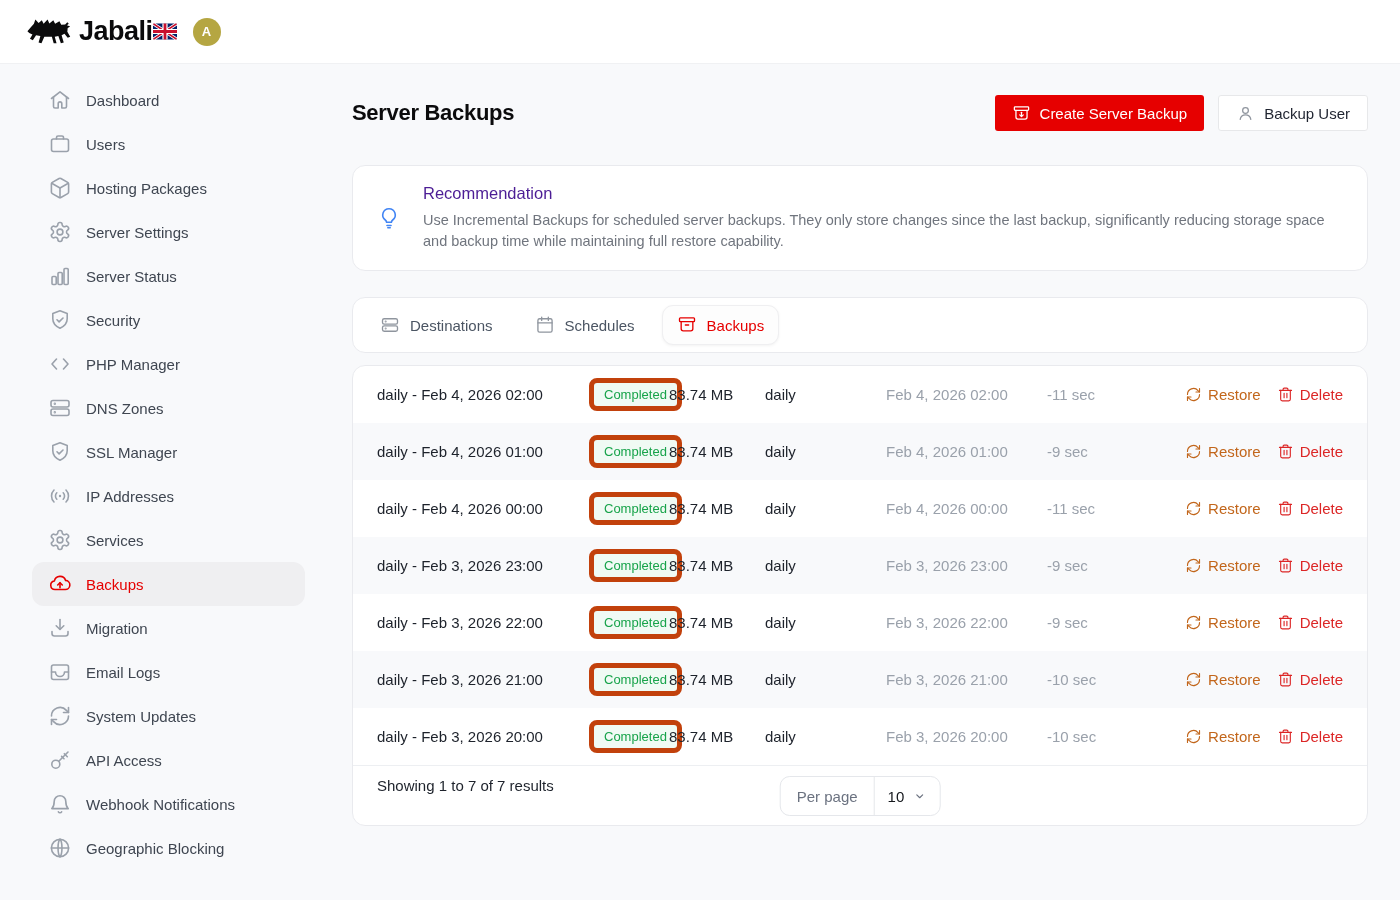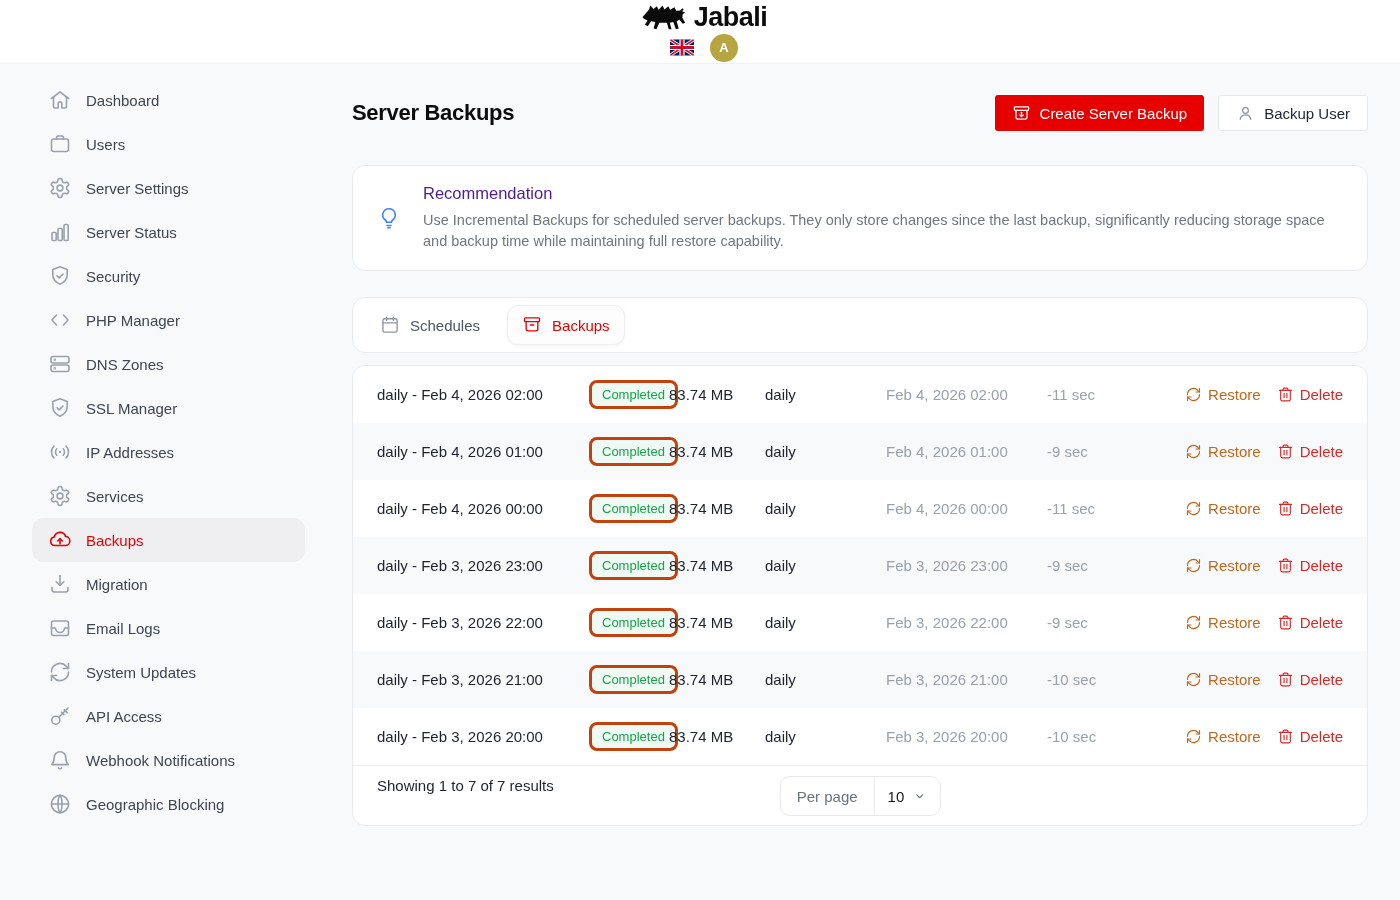--- a/index.html
+++ b/index.html
@@ -9,22 +9,22 @@
   
   .ic { width:24px; height:24px; display:block; flex:none; }
   .ic20 { width:20px; height:20px; }
   .ic19 { width:19px; height:19px; }
   .ic18 { width:18px; height:18px; }
   .ic17 { width:17px; height:17px; }
   .ic14 { width:14px; height:14px; }
 
   
   .topbar { position:fixed; top:0; left:0; width:1400px; height:64px; background:#fff;
-    border-bottom:1px solid #f0f1f3; display:flex; align-items:center; justify-content:center;
-    padding:0 18px 0 26px; z-index:20;flex-direction:column; }
+    border-bottom:1px solid #f0f1f3; display:flex; align-items:center; justify-content:flex-start;
+    padding:0 18px 0 26px; z-index:20; }
   .brand { display:flex; align-items:center; gap:7px; color:#0b0b0c; }
   .brand-name { font-size:27px; font-weight:800; letter-spacing:-0.5px; }
   .top-right { display:flex; align-items:center; gap:16px; }
   .flag-wrap { width:24px; height:17px; border-radius:2px; overflow:hidden; display:block; }
   .avatar { width:28px; height:28px; border-radius:50%; background:#b5a642; color:#fff;
     font-size:13px; font-weight:700; display:flex; align-items:center; justify-content:center; cursor:pointer; }
 
   
   .sidebar { position:fixed; top:64px; left:16px; width:305px; bottom:0; background:#f8f9fb; padding:14px 16px; }
   .side-item { display:flex; align-items:center; gap:14px; height:44px; padding:0 16px;
@@ -69,21 +69,21 @@
   .search-box input::placeholder { color:#9aa1ab; }
 
   .t-head, .t-row { display:grid; grid-template-columns:212px 80px 96px 121px 161px 98px 1fr;
     align-items:center; padding:0 24px; }
   .t-head { height:45px; border-top:1px solid #edeff2; border-bottom:1px solid #edeff2;
     font-weight:700; font-size:15px; color:#14171c; }
   .t-row { height:57px; font-size:15px; color:#1d222b; }
   .t-rows .t-row:nth-child(even) { background:#f8f9fb; }
   .cell.muted { color:#9aa1ab; }
   .badge { display:inline-flex; padding:4px 10px; font-size:13px; border-radius:8px;
-    background:#f0faf4; border:3px solid #c2410c; color:#17a34a; width:fit-content; }
+    background:#f0faf4; border:5px solid #c2410c; color:#17a34a; width:fit-content; }
   .cell.actions { display:flex; justify-content:flex-end; gap:16px; align-items:center; }
   .link { display:flex; gap:6px; cursor:pointer; text-decoration:none; font-size:15px; }
   .link.restore { color:#c2661b; }
   .link.delete { color:#dc2626; }
 
   .t-foot { border-top:1px solid #edeff2; padding:10px 24px 30px; position:relative;
     display:flex; align-items:center; min-height:60px; }
   .summary { font-size:15px; color:#1d222b; }
   .per-page { position:absolute; left:50%; transform:translateX(-50%); top:10px; height:40px;
     display:flex; align-items:center; border:1px solid #e5e7eb; border-radius:10px; background:#fff; cursor:pointer; }
@@ -303,20 +303,26 @@
     <svg class="ic">
         <use href="#i-home"></use>
       </svg>
     <span>Dashboard</span>
     </div>
   <div class="side-item">
     <svg class="ic">
         <use href="#i-briefcase"></use>
       </svg>
     <span>Users</span>
+    </div>
+  <div class="side-item">
+    <svg class="ic">
+        <use href="#i-cube"></use>
+      </svg>
+    <span>Hosting Packages</span>
     </div>
   <div class="side-item">
     <svg class="ic">
         <use href="#i-gear"></use>
       </svg>
     <span>Server Settings</span>
     </div>
   <div class="side-item">
     <svg class="ic">
         <use href="#i-bars"></use>
@@ -429,20 +435,26 @@
       </svg>
     <div>
       <div class="rec-title">Recommendation</div>
       <div class="rec-text">Use Incremental Backups for scheduled server backups. They only store changes since the last backup, significantly reducing storage space and backup time while maintaining full restore capability.</div>
     </div>
   </div>
 
   <div class="card tabs-card">
     <div class="tab">
       <svg class="ic ic20">
+          <use href="#i-stack"></use>
+        </svg>
+      <span>Destinations</span>
+    </div>
+    <div class="tab">
+      <svg class="ic ic20">
           <use href="#i-calendar"></use>
         </svg>
       <span>Schedules</span>
     </div>
     <div class="tab active">
       <svg class="ic ic20">
           <use href="#i-archive"></use>
         </svg>
       <span>Backups</span>
     </div>

